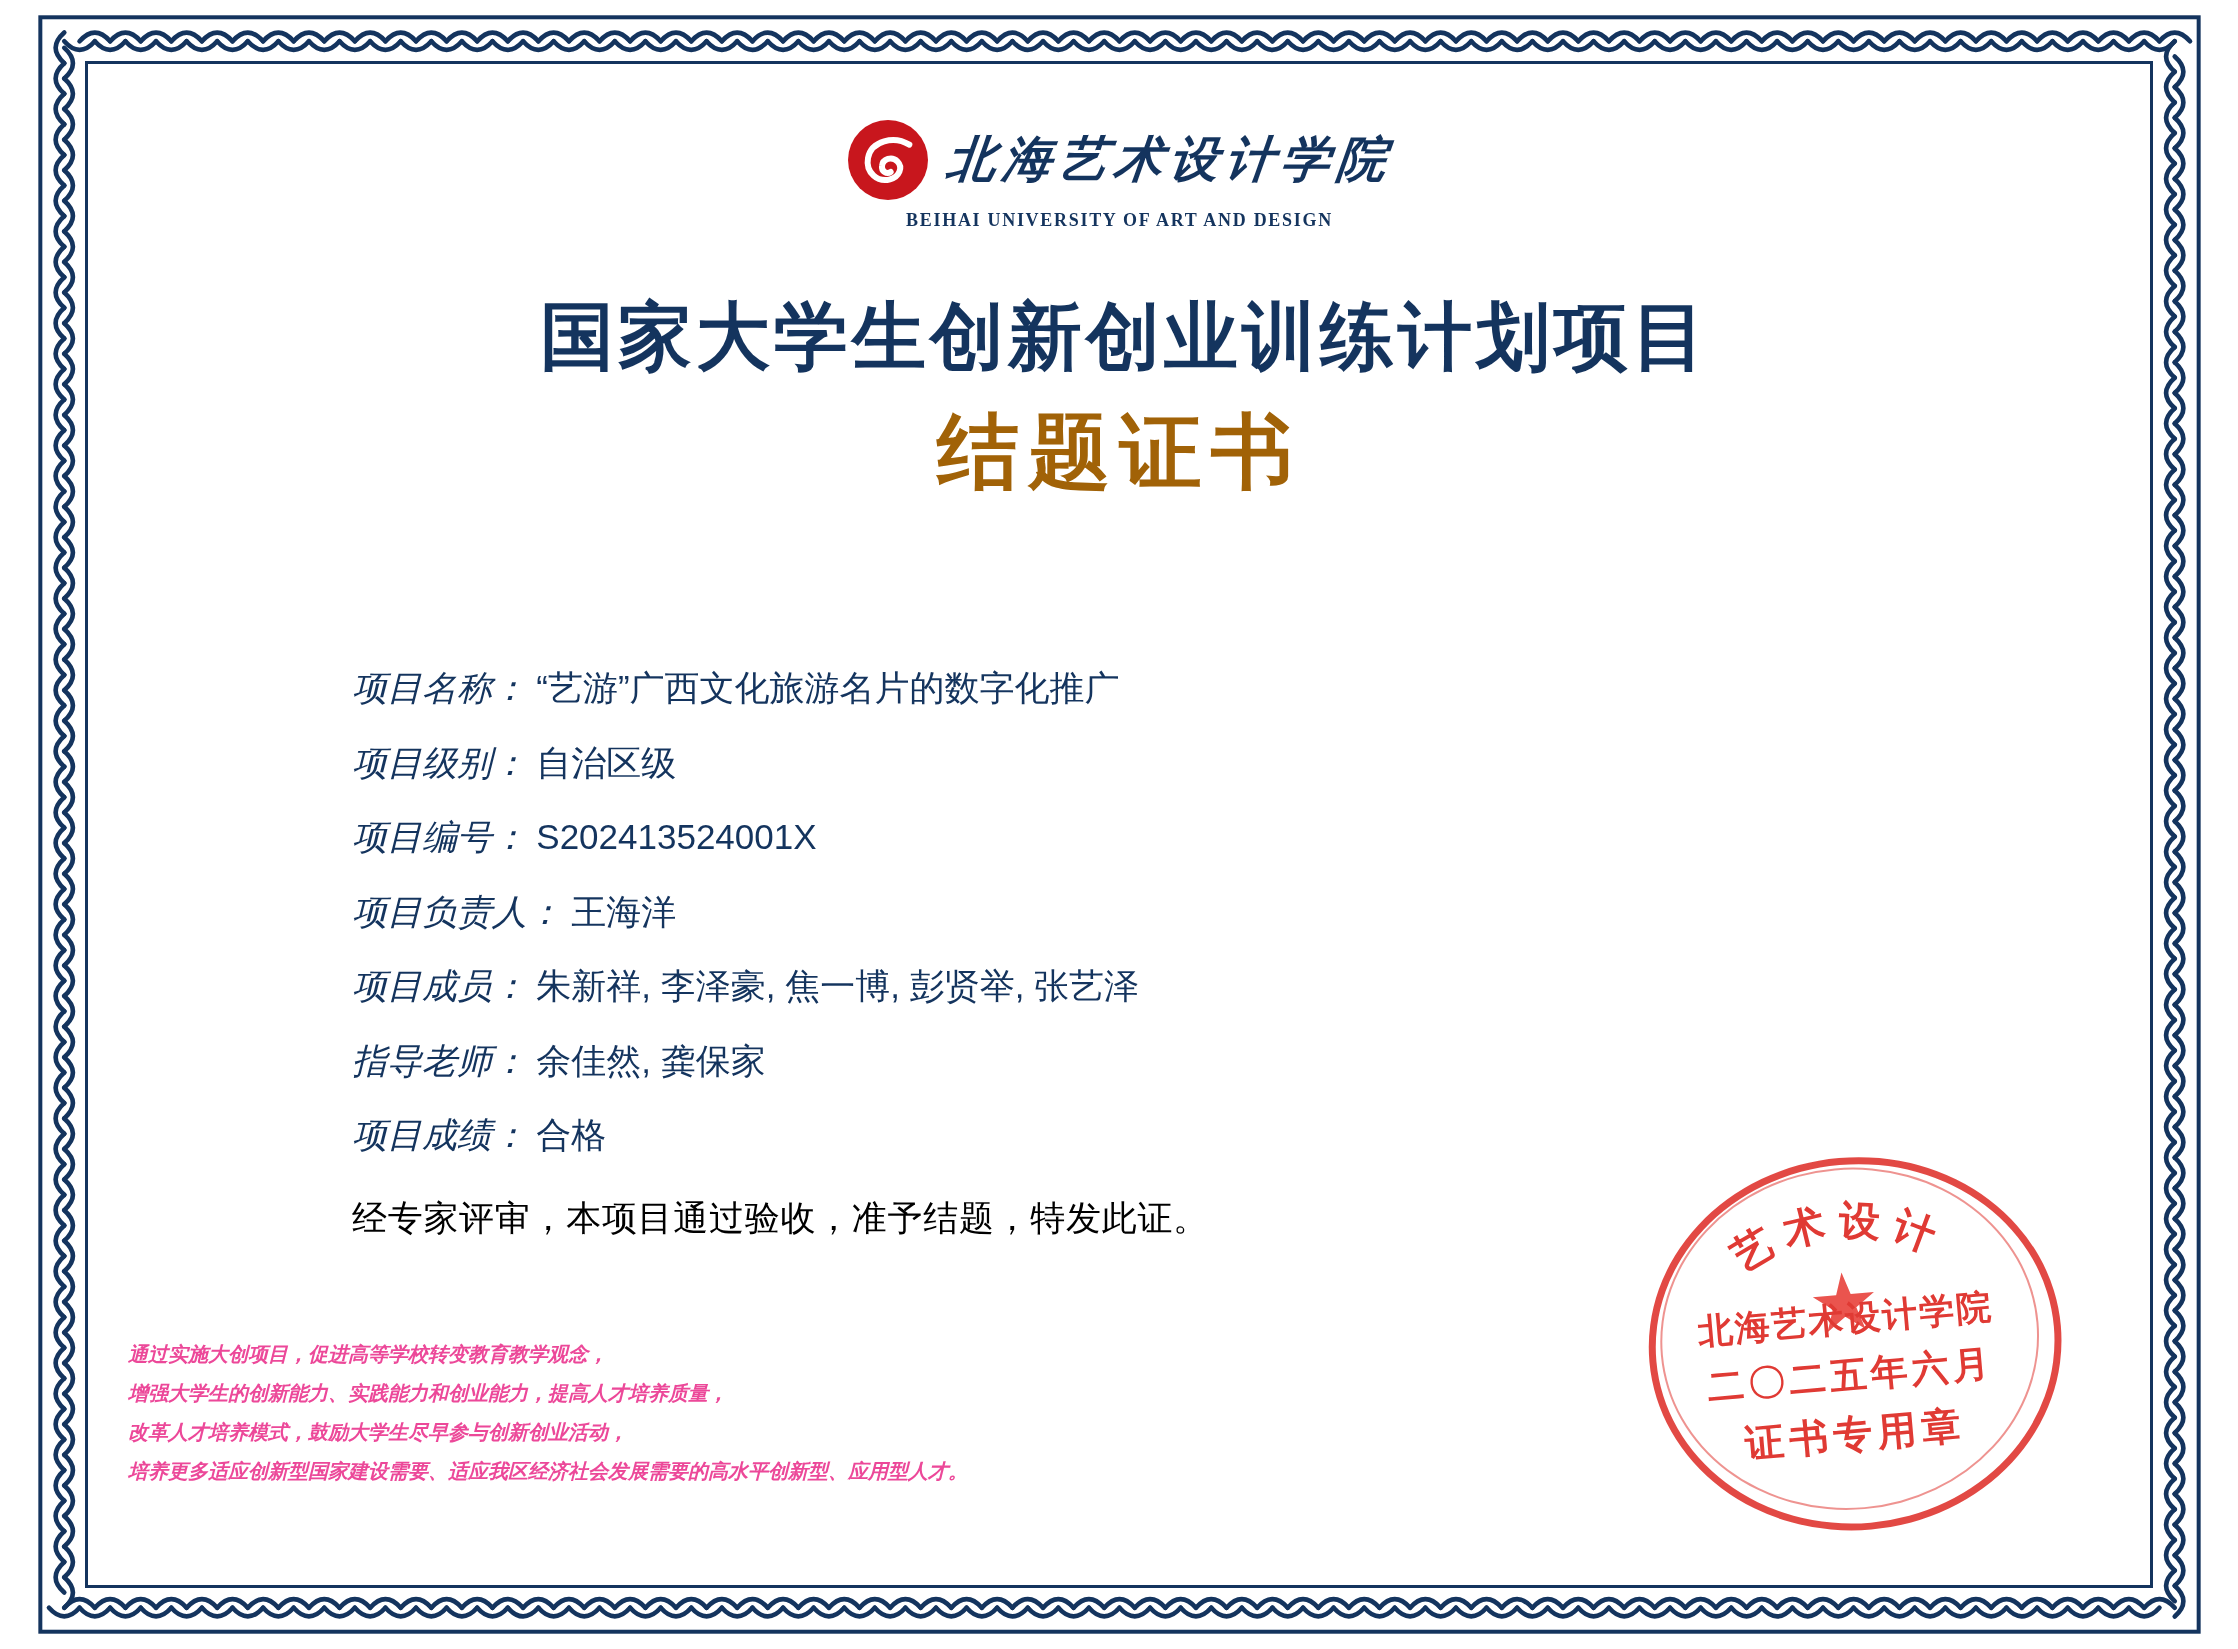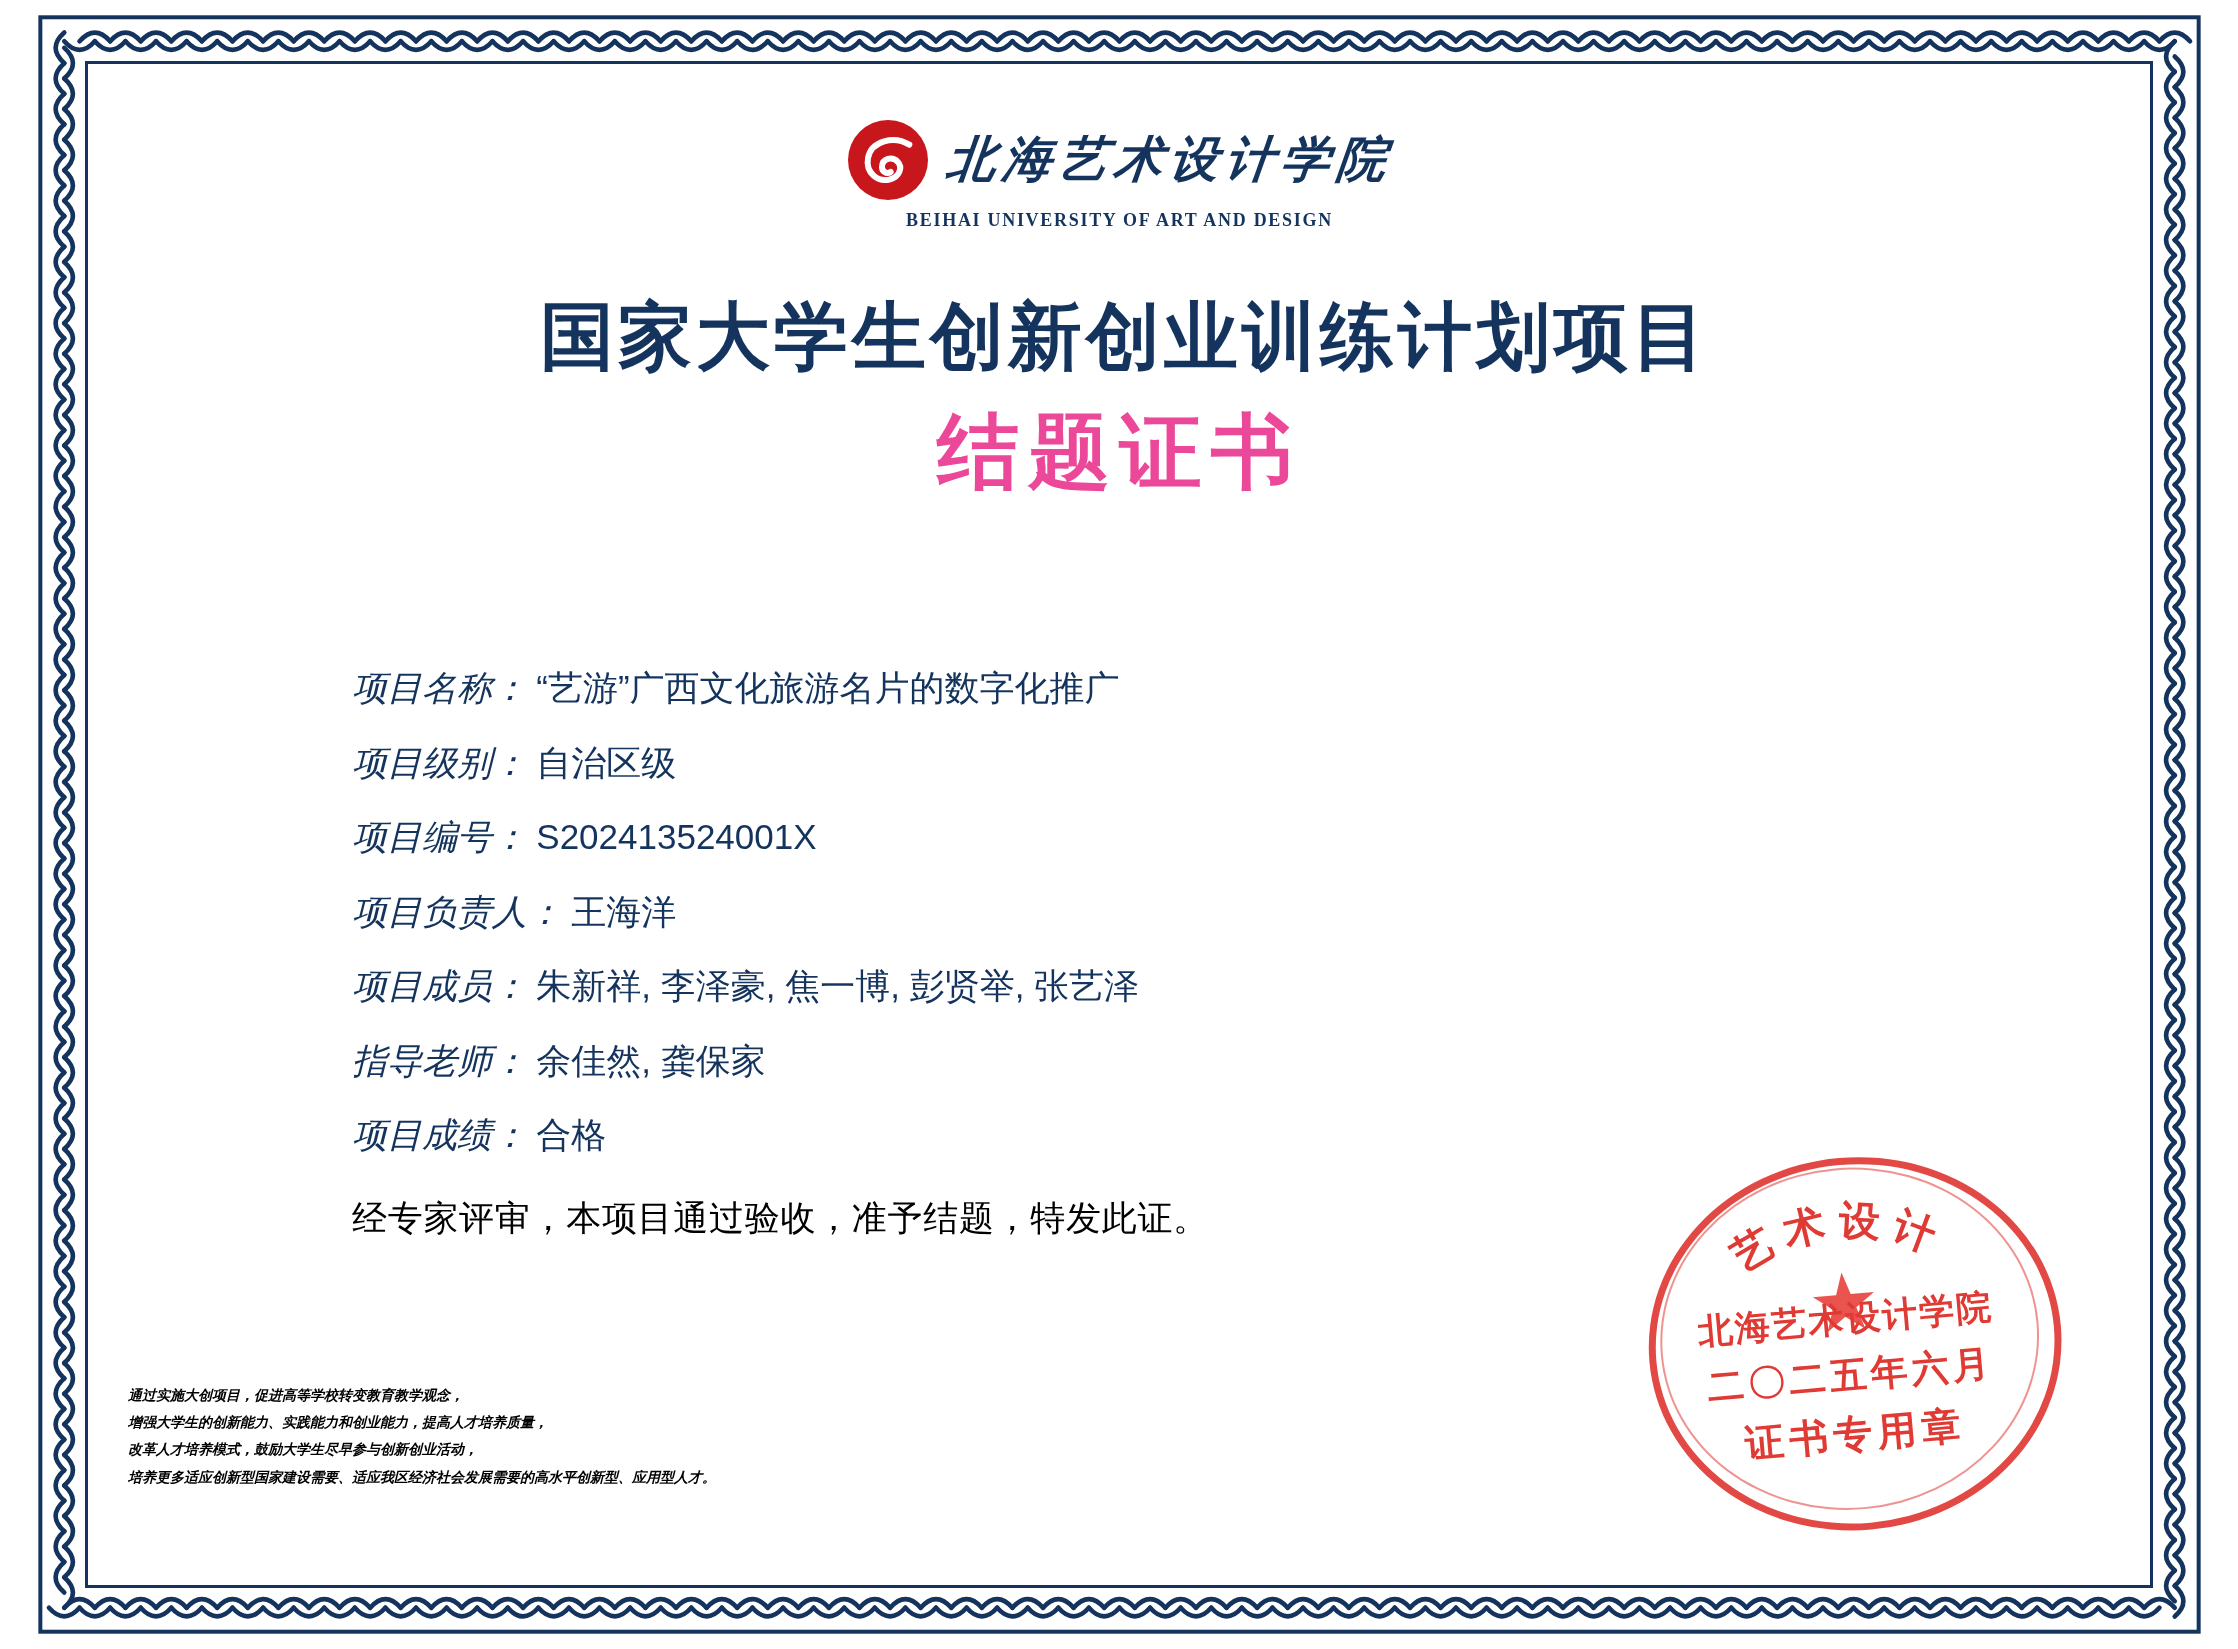--- a/index.html
+++ b/index.html
@@ -103,21 +103,21 @@
     color: #14345e;
     line-height: 1.25;
     white-space: nowrap;
     padding-left: 11px;
   }
   .title-sub {
     font-family: Liberation Sans, sans-serif;
     font-size: 82px;
     font-weight: 700;
     letter-spacing: 9.3px;
-    color: #ec4899;
+    color: #a16207;
     margin-top: 14.6px;
     white-space: nowrap;
   }
 
   
   .fields {
     position: absolute;
     top: 665px;
     left: 352px;
     width: 1596px;
@@ -145,23 +145,23 @@
     font-size: 35px;
     color: #000000;
     letter-spacing: 0.7px;
   }
 
   
   .footer-note {
     position: absolute;
     left: 128px;
     bottom: 158px;
-    font-size: 14px;
+    font-size: 20px;
     line-height: 1.95;
-    color: #000000;
+    color: #ec4899;
     font-weight: 700;
     font-style: italic;
     font-family: "Liberation Serif", "DejaVu Serif", serif;
   }
   .footer-note div { white-space: nowrap; }
 
   
   .seal {
     position: absolute;
     right: 186px;

